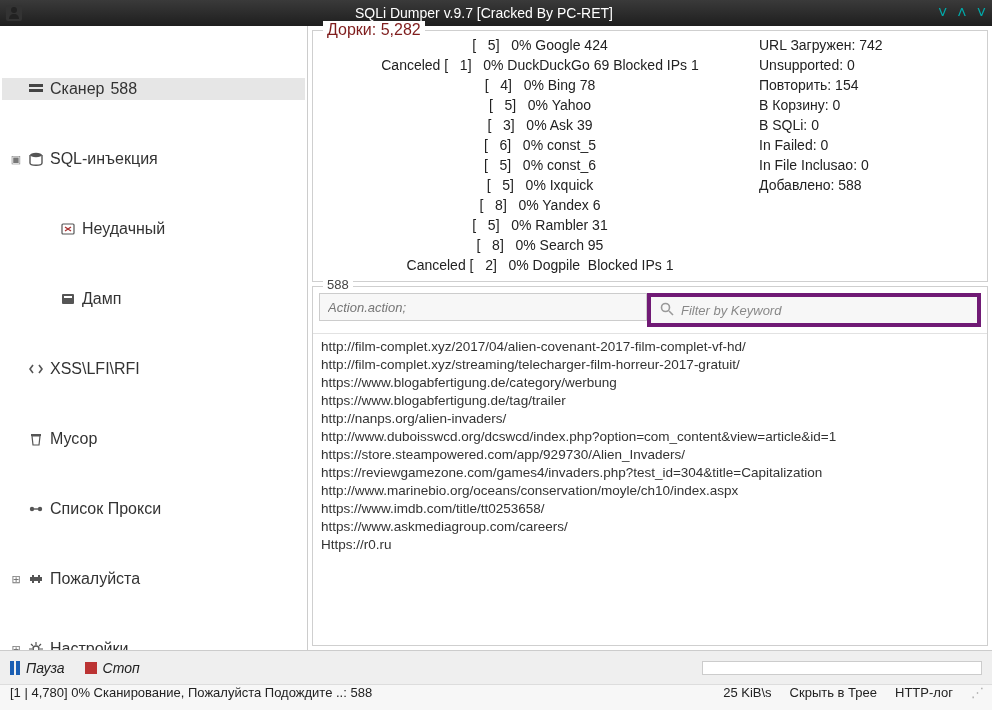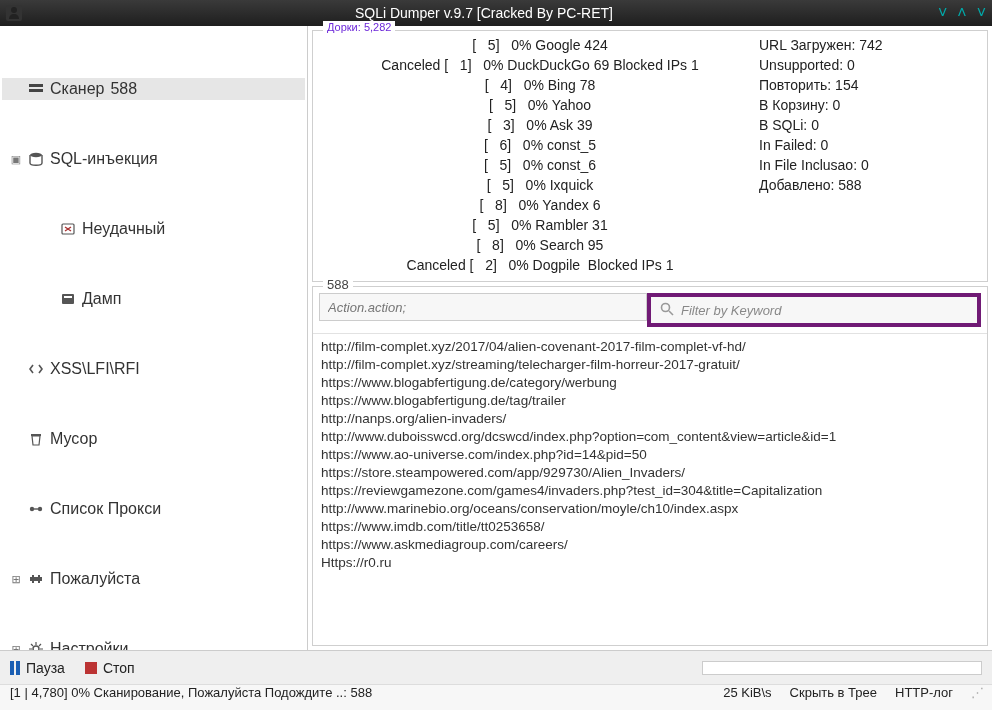--- a/index.html
+++ b/index.html
@@ -19,35 +19,35 @@
 .tree li .tw { width: 20px; display: inline-flex; justify-content: center; color: #777; font-size: 11px; }
 .tree li .ic { width: 20px; display: inline-flex; justify-content: center; }
 .tree li.child2 { padding-left: 56px; }
 .tree li.selected { background: #e6e6e6; }
 .tree .label { padding-left: 4px; }
 .tree .count { margin-left: 6px; color: #333; }
 
 .main { flex: 1; display: flex; flex-direction: column; min-width: 0; }
 
 .engines-box { border: 1px solid #cfcfcf; margin: 4px; padding: 4px 8px 6px 8px; position: relative; }
-.engines-box .legend { position: absolute; top: -10px; left: 10px; background: #fff; padding: 0 4px; font-size: 11px; color: #6d28d9; }
+.engines-box .legend { position: absolute; top: -10px; left: 10px; background: #fff; padding: 0 4px; font-size: 16px; color: #7f1d1d; }
 .engines-grid { display: flex; }
 .engines-col { flex: 1; font-size: 14px; line-height: 20px; color: #222; font-family: "Segoe UI", Tahoma, sans-serif; text-align: center; }
 .engines-col .row { white-space: pre; }
 .stats-col { width: 220px; font-size: 14px; line-height: 20px; }
 
 .results-box { border: 1px solid #cfcfcf; margin: 0 4px 4px 4px; flex: 1; display: flex; flex-direction: column; min-height: 0; position: relative; }
 .results-box .legend { position: absolute; top: -10px; left: 10px; background: #fff; padding: 0 4px; font-size: 13px; color: #444; }
 .toolbar { display: flex; gap: 0; padding: 6px; align-items: flex-start; }
 .toolbar input { flex: 1; height: 28px; border: 1px solid #ccc; background: #f7f7f7; padding: 0 8px; color: #888; font-style: italic; font-size: 13px; }
 .toolbar .filter { flex: 1; display:flex; align-items:center; gap:6px; height:34px; border:4px solid #701a75; background:#f7f7f7; padding:12px 8px; color:#888; }
 .url-list { flex: 1; overflow: auto; border-top: 1px solid #e2e2e2; padding: 4px 8px; font-size: 13.5px; line-height: 18px; color: #333; background: #fff; }
 .url-list div { white-space: nowrap; }
 
-.bottombar { height: 34px; background: #efefef; border-top: 1px solid #ccc; display: flex; align-items: center; padding: 0 10px; gap: 20px; }
+.bottombar { height: 34px; background: #efefef; border-top: 1px solid #ccc; display: flex; align-items: center; padding: 0 10px; gap: 20px; font-style: italic; }
 .btn { display: flex; align-items: center; gap: 6px; font-size: 14px; cursor: pointer; }
 .btn .sq-pause { display:inline-flex; gap:2px; }
 .btn .sq-pause span { width:4px; height:14px; background:#1b5fb3; display:inline-block; }
 .btn .sq-stop { width:12px; height:12px; background:#b33; display:inline-block; }
 .progress { flex:1; }
 .progress-track { margin-left:auto; width:280px; height:14px; border:1px solid #ccc; background:#fff; }
 
 .statusbar { height: 26px; background: #f7f7f7; border-top: 1px solid #ddd; display: flex; align-items: flex-start; padding: 0 10px; font-size: 13px; gap: 18px; }
 .statusbar .spacer { flex: 1; }
 .statusbar .grip { color:#aaa; letter-spacing:-2px; }
@@ -214,21 +214,20 @@
           <span style="font-style:italic">Filter by Keyword</span>
         </div>
       </div>
       <div class="url-list" id="url-list">
           <div>http://film-complet.xyz/2017/04/alien-covenant-2017-film-complet-vf-hd/</div>
           <div>http://film-complet.xyz/streaming/telecharger-film-horreur-2017-gratuit/</div>
           <div>https://www.blogabfertigung.de/category/werbung</div>
           <div>https://www.blogabfertigung.de/tag/trailer</div>
           <div>http://nanps.org/alien-invaders/</div>
           <div>http://www.duboisswcd.org/dcswcd/index.php?option=com_content&amp;view=article&amp;id=1</div>
-          <div>https://www.ao-universe.com/index.php?id=14&amp;pid=50</div>
           <div>https://store.steampowered.com/app/929730/Alien_Invaders/</div>
           <div>https://reviewgamezone.com/games4/invaders.php?test_id=304&amp;title=Capitalization</div>
           <div>http://www.marinebio.org/oceans/conservation/moyle/ch10/index.aspx</div>
           <div>https://www.imdb.com/title/tt0253658/</div>
           <div>https://www.askmediagroup.com/careers/</div>
           <div>Https://r0.ru</div>
         </div>
     </div>
   </div>
 </div>

